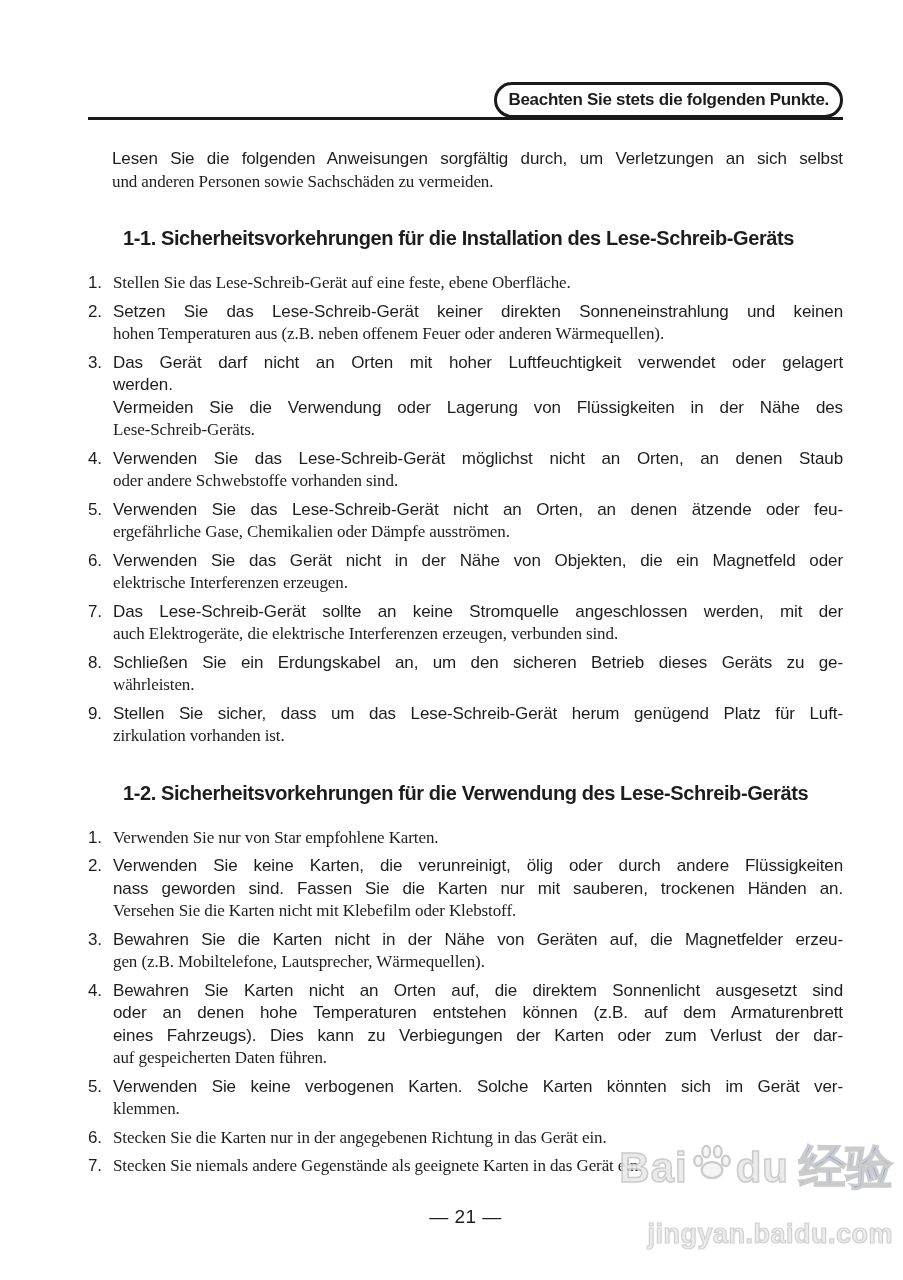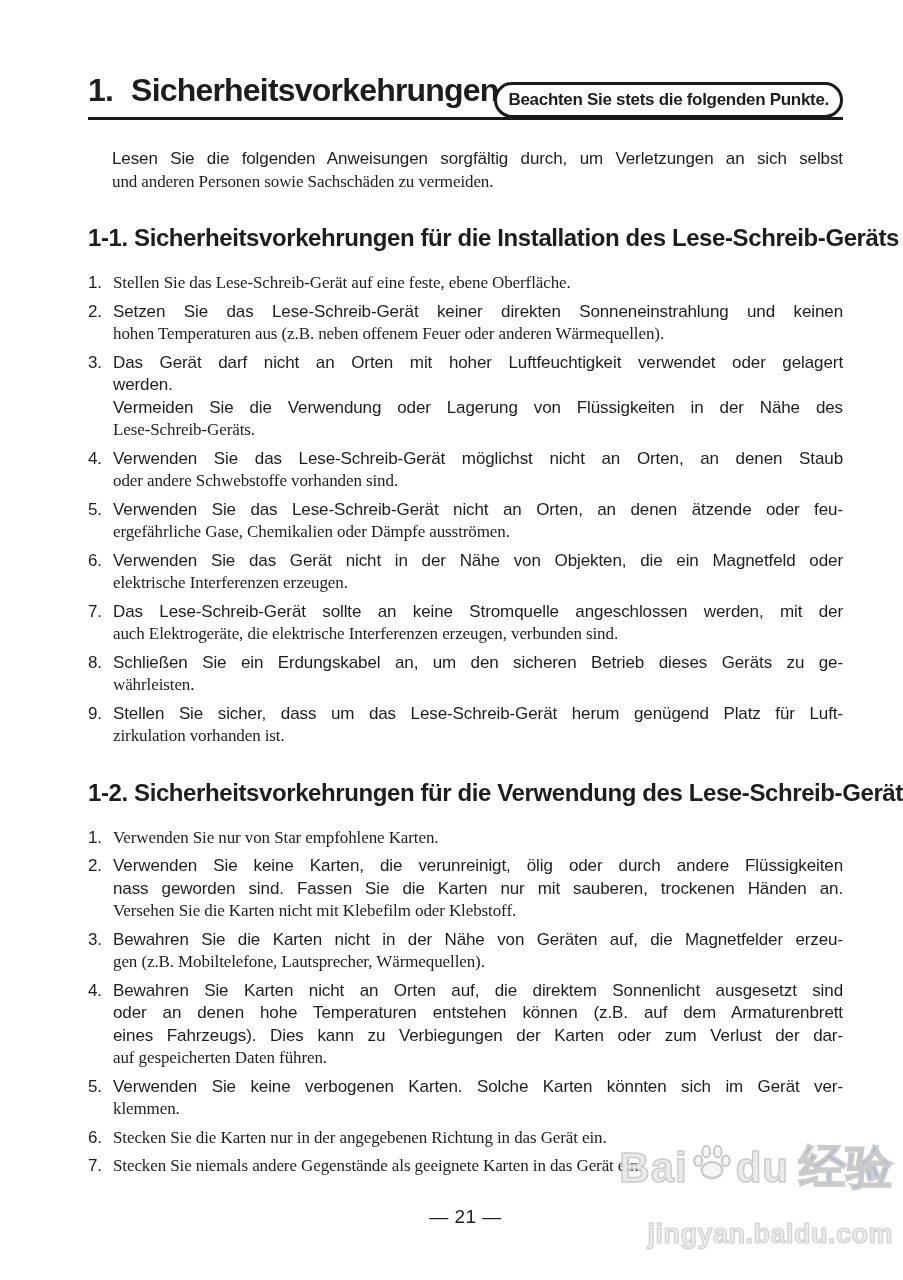--- a/index.html
+++ b/index.html
@@ -29,22 +29,22 @@
   }
   
   .content {
     position:absolute; left:88px; top:148px; width:755px;
     font-size:17px; line-height:22.5px; letter-spacing:-0.1px;
   }
   .intro { margin-left:24px; }
   .line { text-align:justify; text-align-last:justify; }
   .line:last-child { text-align-last:left;font-family:Liberation Serif, serif; }
   .section-heading {
-    margin-top:32px; font-size:24px; font-weight:700;
-    letter-spacing:-0.4px; white-space:nowrap; line-height:26px;
+    margin-top:32px; font-size:20px; font-weight:700;
+    letter-spacing:-0.4px; white-space:nowrap; line-height:26px;margin-left:35px;
   }
   .section-list { margin-top:21px; }
   .item { display:flex; margin-bottom:6px; }
   .item:last-child { margin-bottom:0; }
   .item-num { flex:0 0 25px; }
   .item-text { flex:1 1 auto; min-width:0; }
   
   .page-number {
     position:absolute; left:88px; top:1206px; width:755px;
     text-align:center; font-size:19px; letter-spacing:0.5px;
@@ -67,21 +67,20 @@
   .wm-url {
     margin-top:20px; font-size:27px; font-weight:700; letter-spacing:0.5px;
     color:#eaeaea; -webkit-text-stroke:1.2px #cccccc;
   }
 </style>
 </head>
 <body>
 
 <div class="page">
 
-  <h1 class="title"><span class="title-num">1.</span><span>Sicherheitsvorkehrungen</span></h1>
 
   <div class="callout">Beachten Sie stets die folgenden Punkte.</div>
 
   <div class="rule"></div>
 
   <div class="content">
 
     <div class="intro">
       <div class="line">Lesen Sie die folgenden Anweisungen sorgfältig durch, um Verletzungen an sich selbst</div>
       <div class="line">und anderen Personen sowie Sachschäden zu vermeiden.</div>

